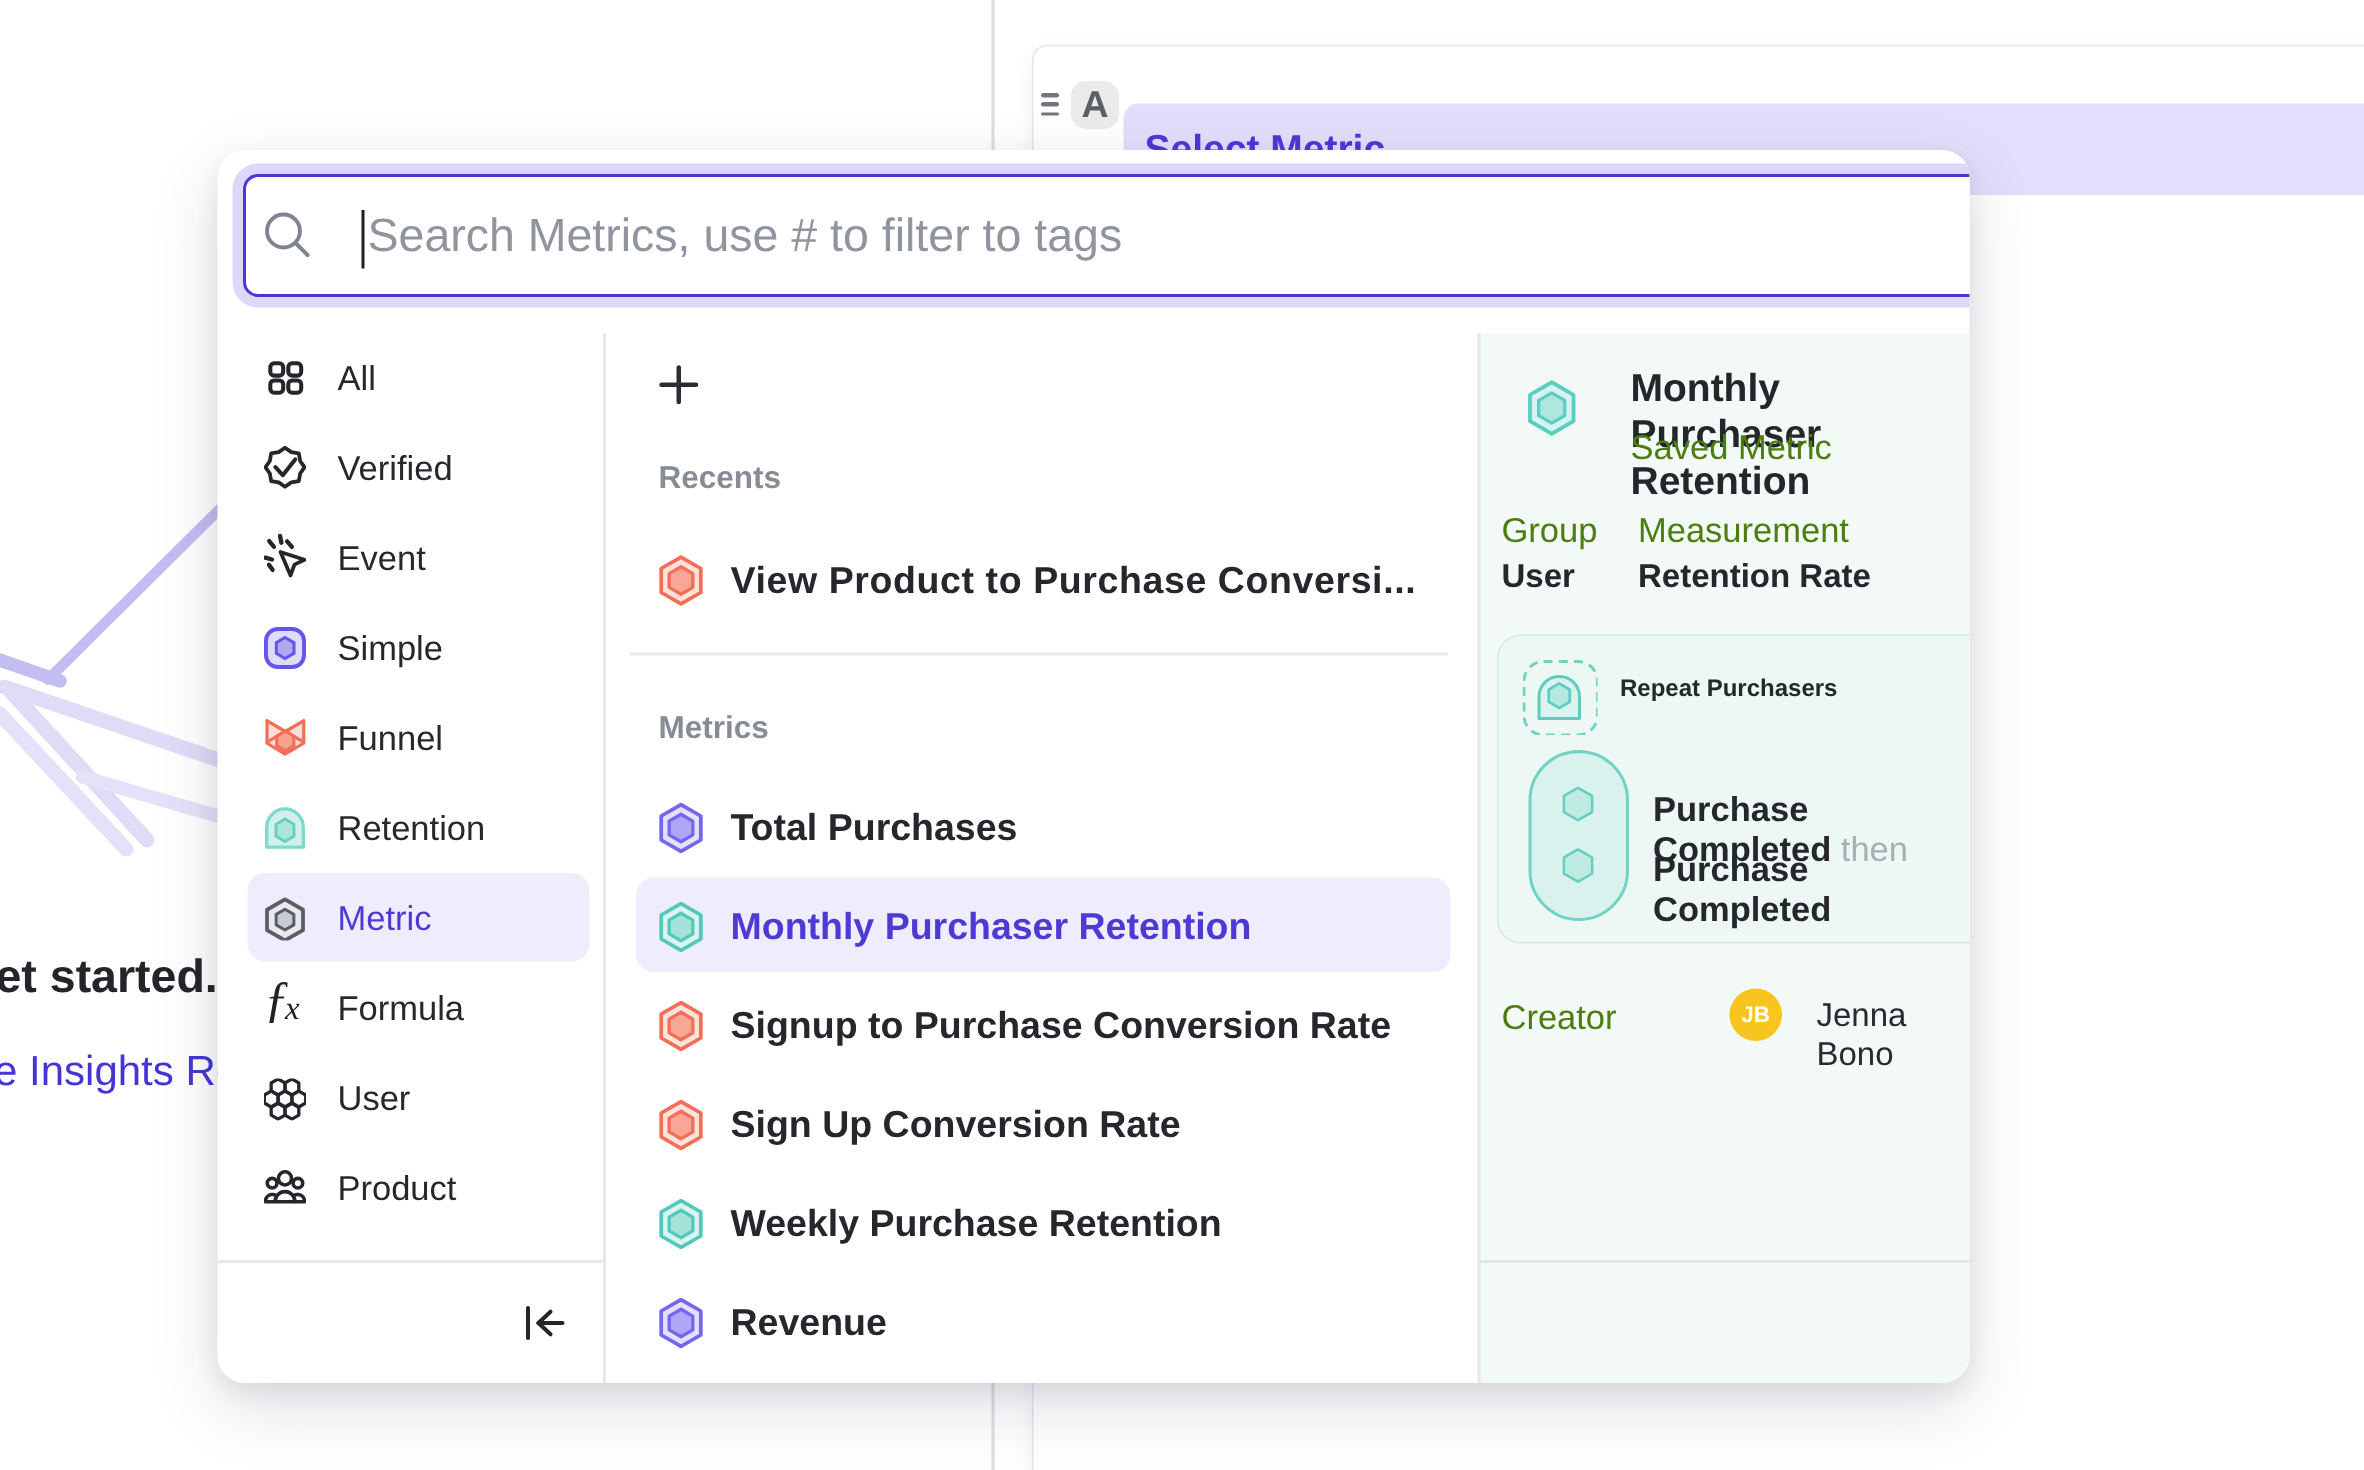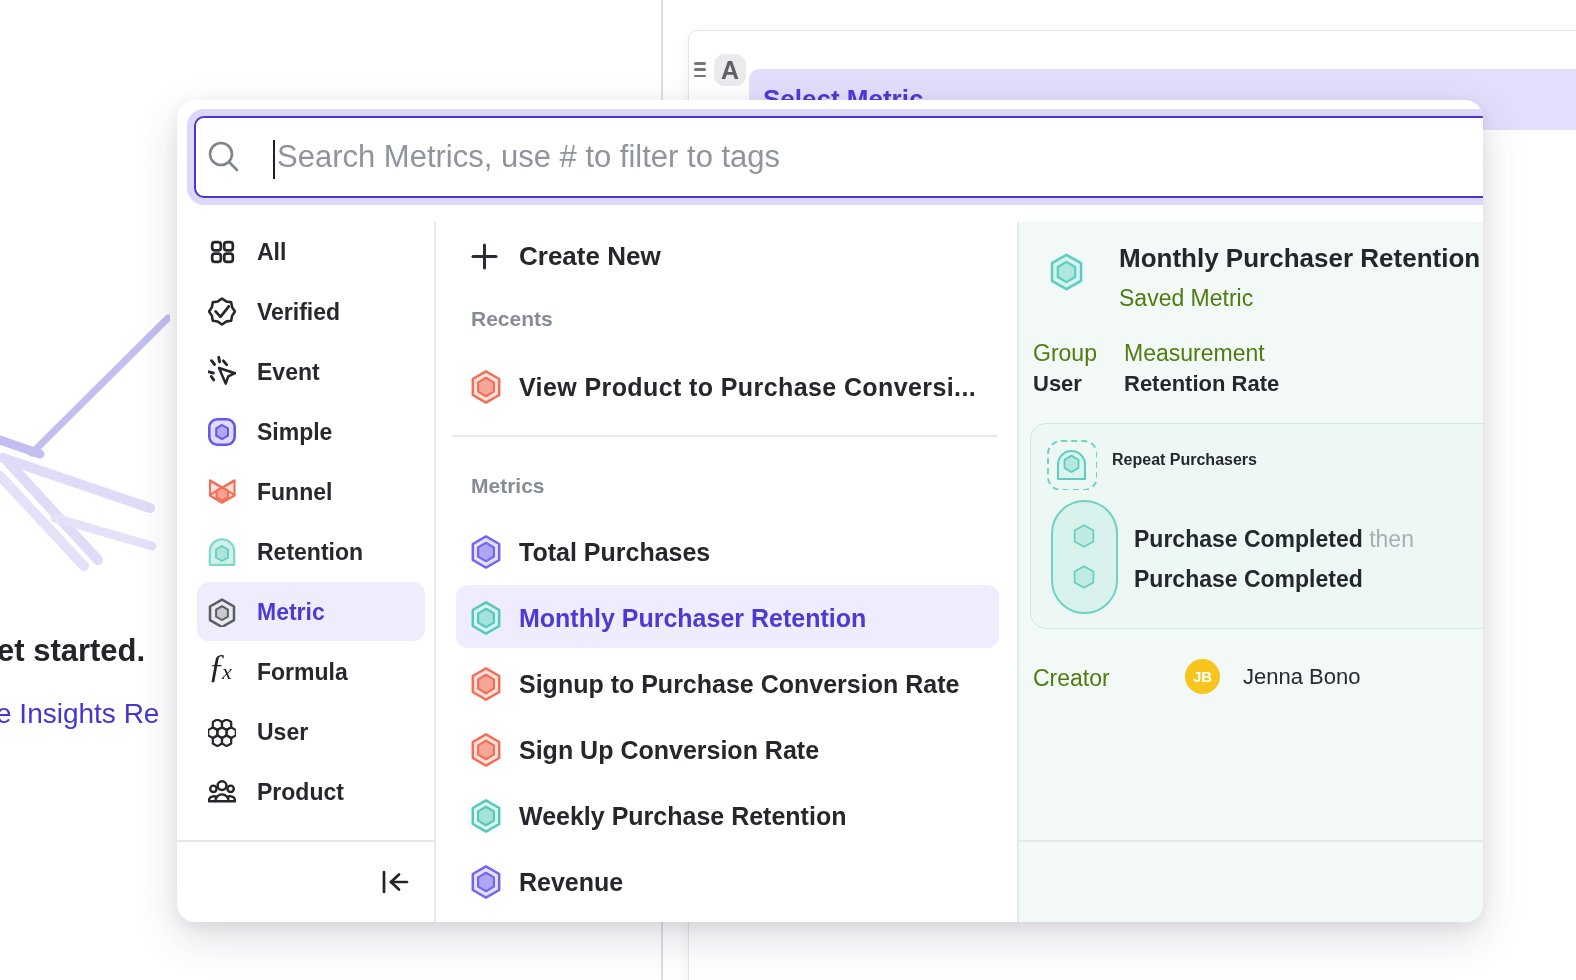--- a/index.html
+++ b/index.html
@@ -11,29 +11,29 @@
 #topcard { left:688px; top:30px; width:900px; height:960px; background:#fff; border:1px solid #e4e5e9; border-top-left-radius:10px; box-shadow:0 4px 14px rgba(30,30,60,.06); }
 #handle { left:694px; top:62px; width:12px; height:17px; }
 #handle div { height:2.5px; background:#73767d; border-radius:2px; margin-bottom:3.8px; }
 #chipA { left:714px; top:54px; width:32px; height:32px; background:#ebebee; border-radius:10px; color:#5d6066; font-size:25px; font-weight:bold; display:flex; align-items:center; justify-content:center; }
 #selbar { left:749px; top:38px; width:837px; height:61px; background:#e3defb; border-radius:10px;margin-top:31px; }
 #selbar span { position:absolute; left:14px; top:15px; font-size:26px; font-weight:bold; color:#4c39d9; }
 
 #gtext1 { left:-3px; top:633px; font-size:31px; font-weight:bold; color:#23252b; white-space:nowrap; }
 #gtext2 { left:-4px; top:698px; font-size:28px; color:#4336d4; white-space:nowrap; }
 
-#modal { left:145px; top:100px; width:1306px; height:822px; background:#fff; border-radius:18px; box-shadow:0 16px 44px rgba(55,55,95,.16), 0 5px 16px rgba(0,0,0,.07); overflow:hidden;margin-left:32px; }
+#modal { left:145px; top:100px; width:1168px; height:822px; background:#fff; border-radius:18px; box-shadow:0 16px 44px rgba(55,55,95,.16), 0 5px 16px rgba(0,0,0,.07); overflow:hidden; }
 #modal .m { position:absolute; }
 #search { left:17px; top:16px; width:1366px; height:82px; background:#fff; border:2.5px solid #4937d3; border-radius:10px; box-shadow:0 0 0 7px #ddd8f9; }
 #caret { left:96px; top:40px; width:2px; height:39px; background:#1d1f24; }
 #pholder { left:100px; top:16px; height:82px; display:flex; align-items:center; font-size:31px; color:#8f949e; }
 .vdiv { top:122px; width:2px; height:700px; background:#e7e8ec; }
 #mint { left:841px; top:122px; width:559px; height:700px; background:#f2f9f7; }
 
-.srow { left:80px; height:48px; display:flex; align-items:center; font-size:23px; font-weight:bold; color:#26282e; }
+.srow { left:80px; height:48px; display:flex; align-items:center; font-size:23px; font-weight:normal; color:#26282e; }
 .sic { left:31px; width:28px; height:28px; }
 #ssel { left:20px; top:482px; width:228px; height:59px; background:#efecfd; border-radius:12px; }
 #sbdiv { left:0; top:740px; width:257px; height:1.5px; background:#e7e8ec; }
 
 .grey-h { font-size:21px; font-weight:bold; color:#868b94; }
 .mrow { left:342px; height:48px; display:flex; align-items:center; font-size:25px; font-weight:bold; color:#25272d; }
 .mic { left:294px; width:30px; height:34px; }
 #msel { left:279px; top:485px; width:543px; height:63px; background:#efecfd; border-radius:12px; }
 #mdiv { left:275px; top:335px; width:545px; height:1.5px; background:#e8e9ec; }
 
@@ -189,21 +189,20 @@
     </svg>
 
   <div class="m" id="msel"></div>
   <div class="m" id="mdiv"></div>
   <svg class="m" style="left:294px;top:143px" width="27" height="27" viewBox="0 0 27 27">
       <g stroke="#2a2d33" stroke-width="3" stroke-linecap="round">
         <path d="M13.5,2 v23"></path>
         <path d="M2,13.5 h23"></path>
       </g>
     </svg>
-  <div class="m mrow" style="top:132px;font-size:26px">Create New</div>
 
   <div class="m grey-h" style="left:294px;top:195px;height:48px;display:flex;align-items:center">Recents</div>
 
   <svg class="m mic" style="top:270px" viewBox="0 0 30 34">
       <polygon points="15,1.4 28.2,9 28.2,25 15,32.6 1.8,25 1.8,9" fill="#fce3dd" stroke="#f26e57" stroke-width="2.5" stroke-linejoin="round"></polygon>
       <polygon points="15,7.8 22.9,12.4 22.9,21.6 15,26.2 7.1,21.6 7.1,12.4" fill="#f8a797" stroke="#f26e57" stroke-width="2.2" stroke-linejoin="round"></polygon>
     </svg>
   <div class="m mrow" style="top:263px;letter-spacing:0.4px">View Product to Purchase Conversi...</div>
 
   <div class="m grey-h" style="left:294px;top:362px;height:48px;display:flex;align-items:center">Metrics</div>

